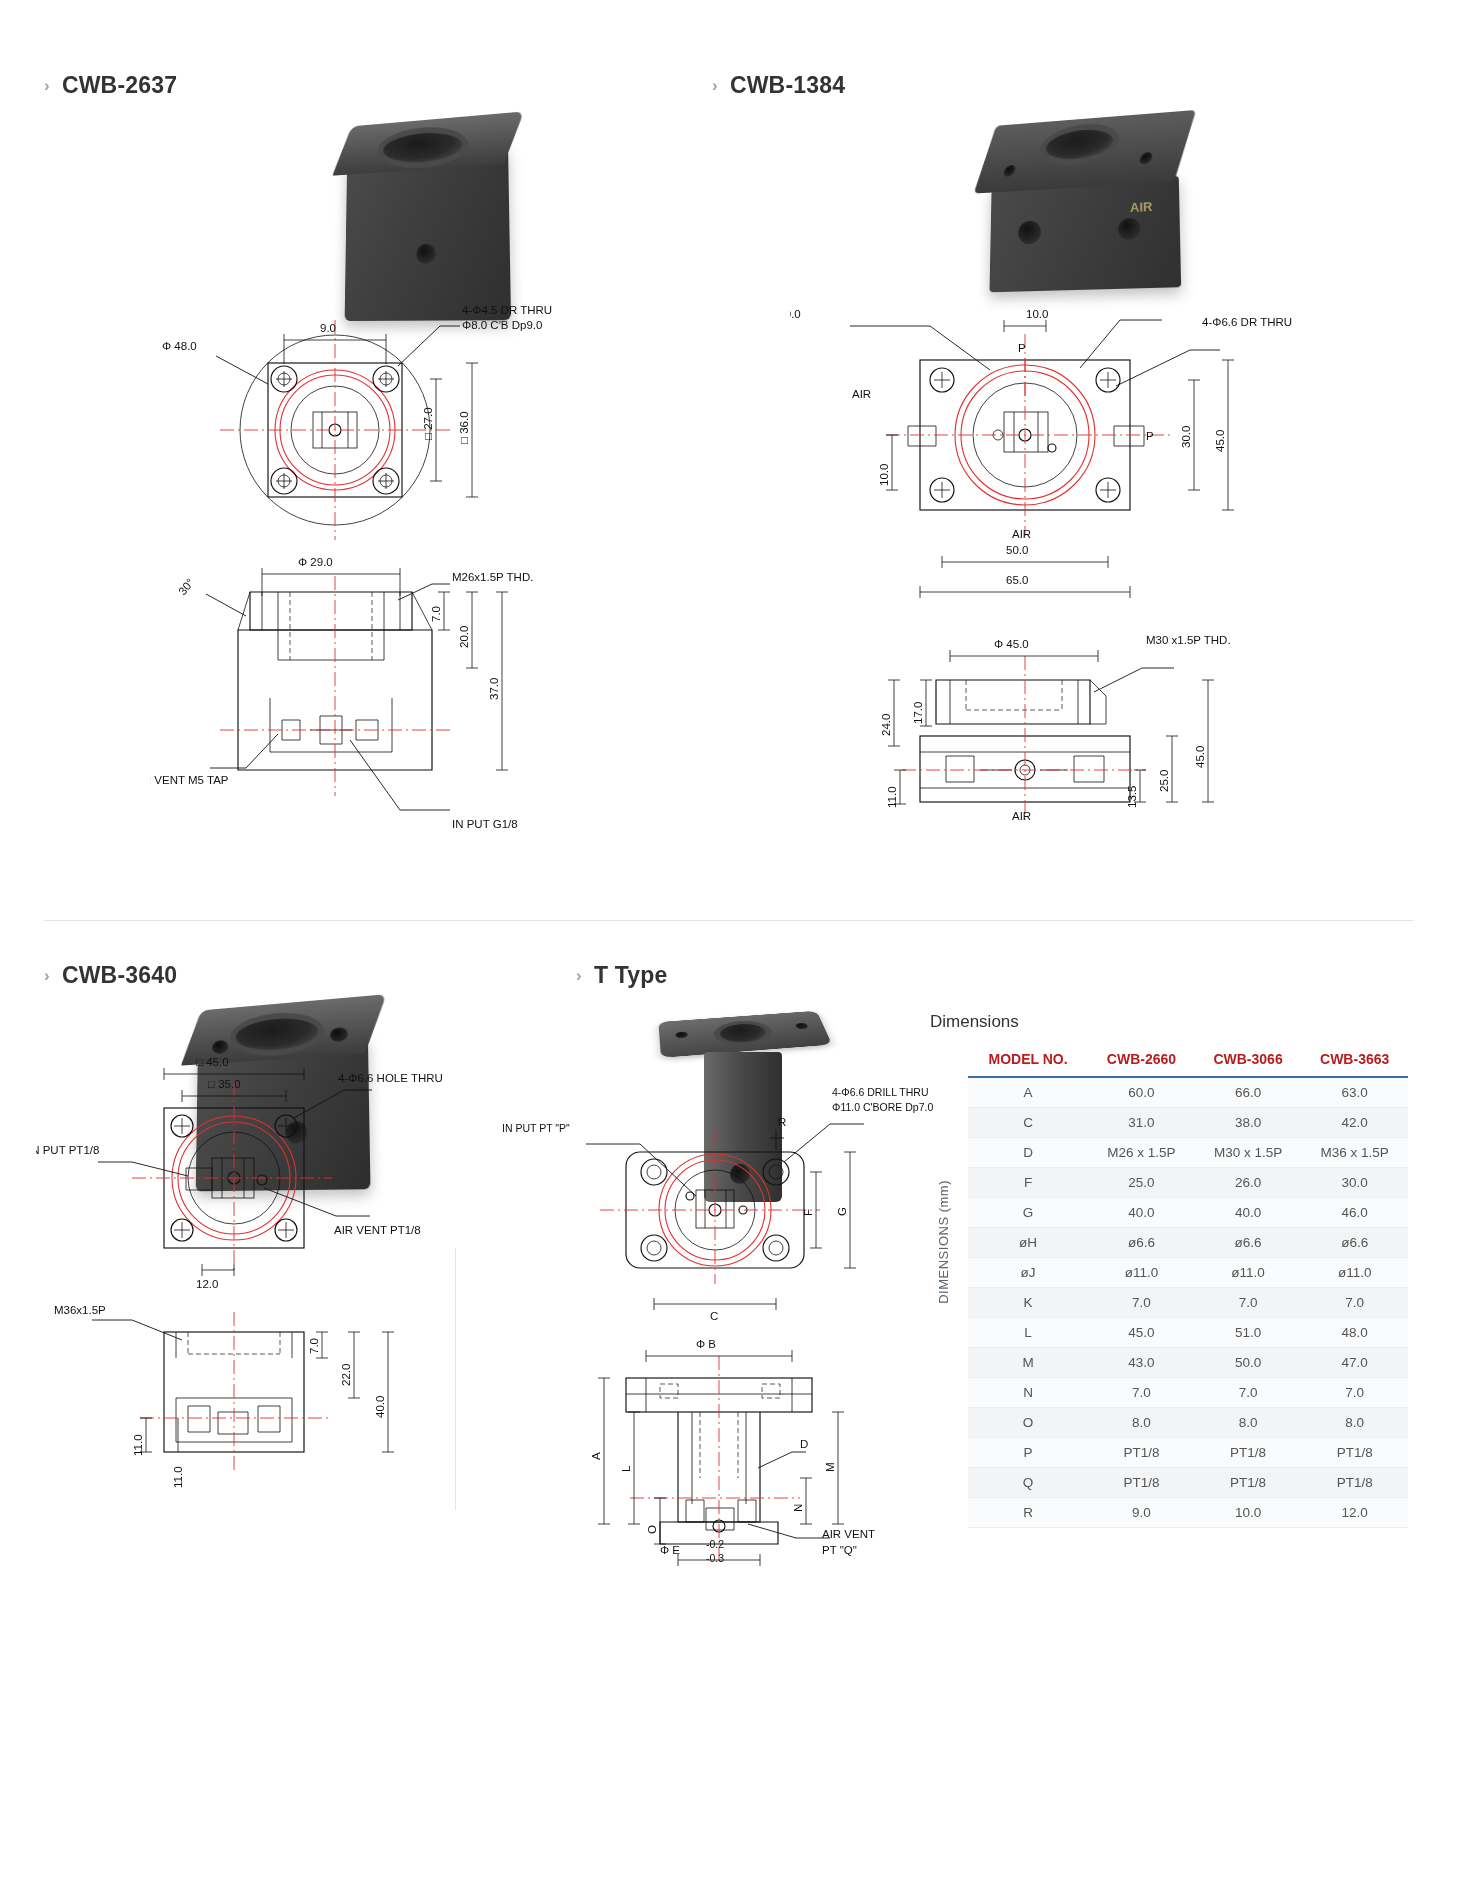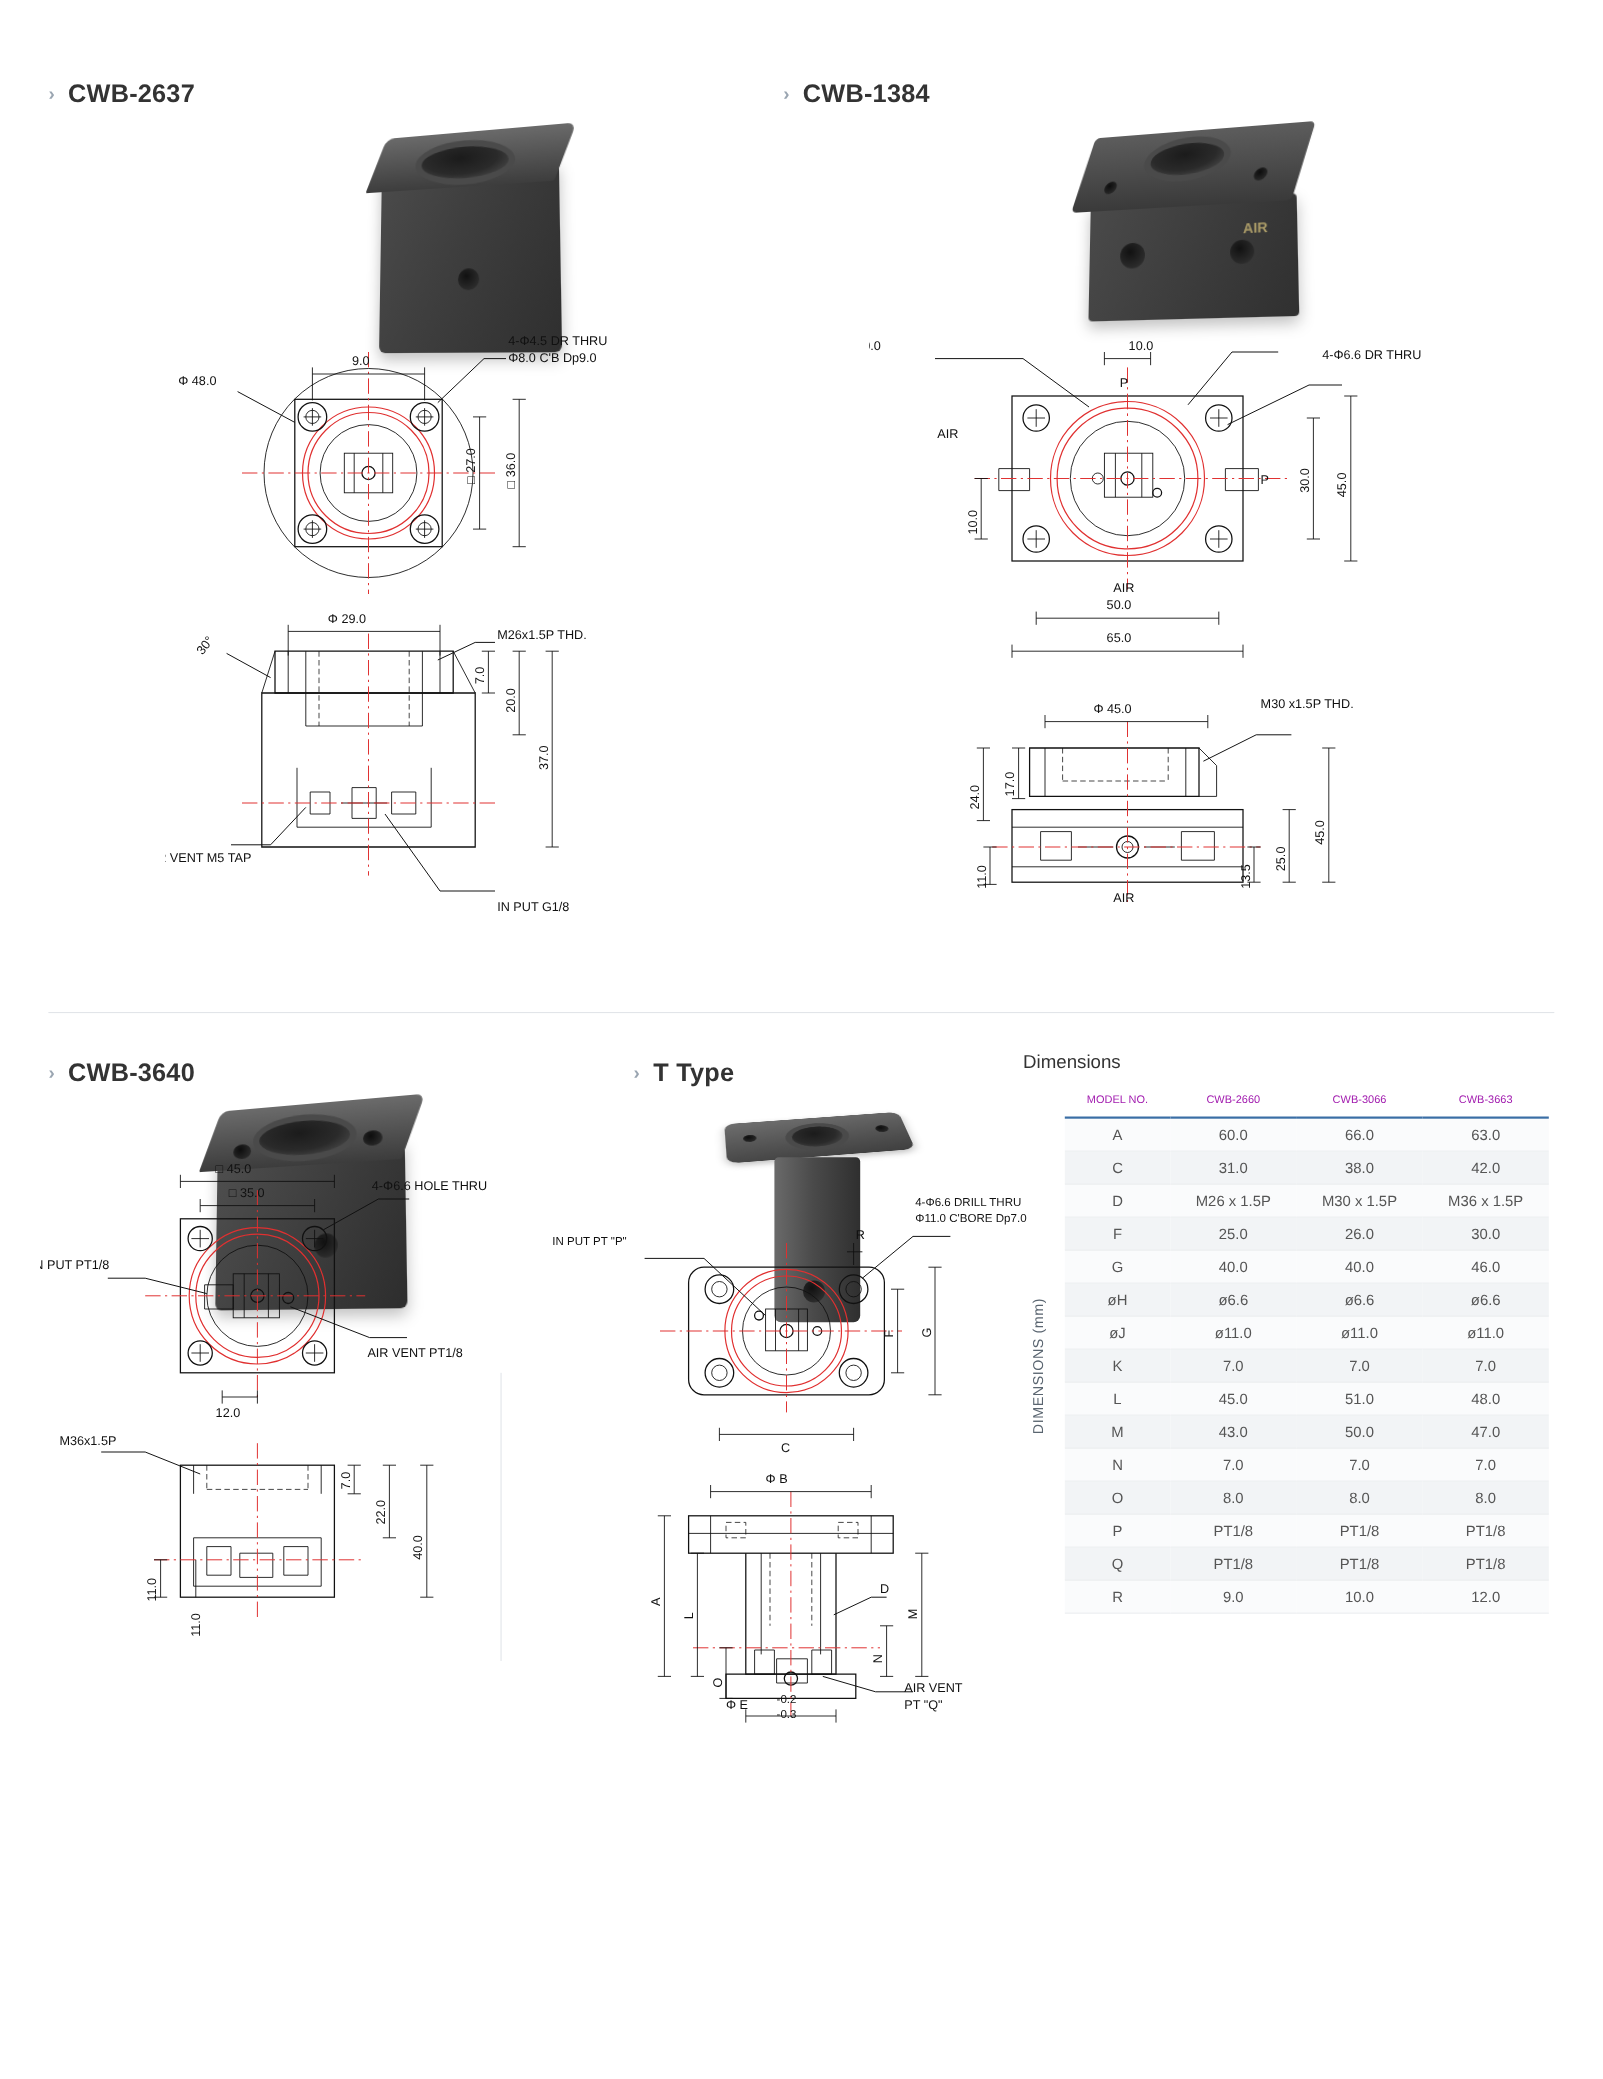--- a/index.html
+++ b/index.html
@@ -106,25 +106,25 @@
     border-radius:10px;
     transform: perspective(700px) rotateX(58deg) rotateZ(-8deg);
     box-shadow:0 4px 10px rgba(0,0,0,.25);
   }
 
   
   .draw { position:absolute; }
   .draw svg { display:block; }
 
   
-  .dims-wrap { position:absolute; left:930px; top:956px; width:480px; }
+  .dims-wrap { position:absolute; left:930px; top:1012px; width:480px; }
   .dims-title { font-size:17px; color:#333; margin-bottom:10px; }
   table.dims { border-collapse:collapse; width:440px; margin-left:38px; font-size:13.5px; }
   table.dims th {
-    font-weight:400; color:#a21caf; font-size:10px; padding:9px 4px;
+    font-weight:700; color:#b91c1c; font-size:14px; padding:9px 4px;
     border-bottom:2px solid #3a6ea5; text-align:center; white-space:nowrap;
   }
   table.dims th.first { text-align:center; }
   table.dims td {
     text-align:center; color:#555; padding:7px 4px; border-bottom:1px solid #eceef0;
     white-space:nowrap;
   }
   table.dims tbody tr:nth-child(odd) { background:#fafbfc; }
   table.dims tbody tr:nth-child(even) { background:#f2f4f6; }
   .vlabel {

